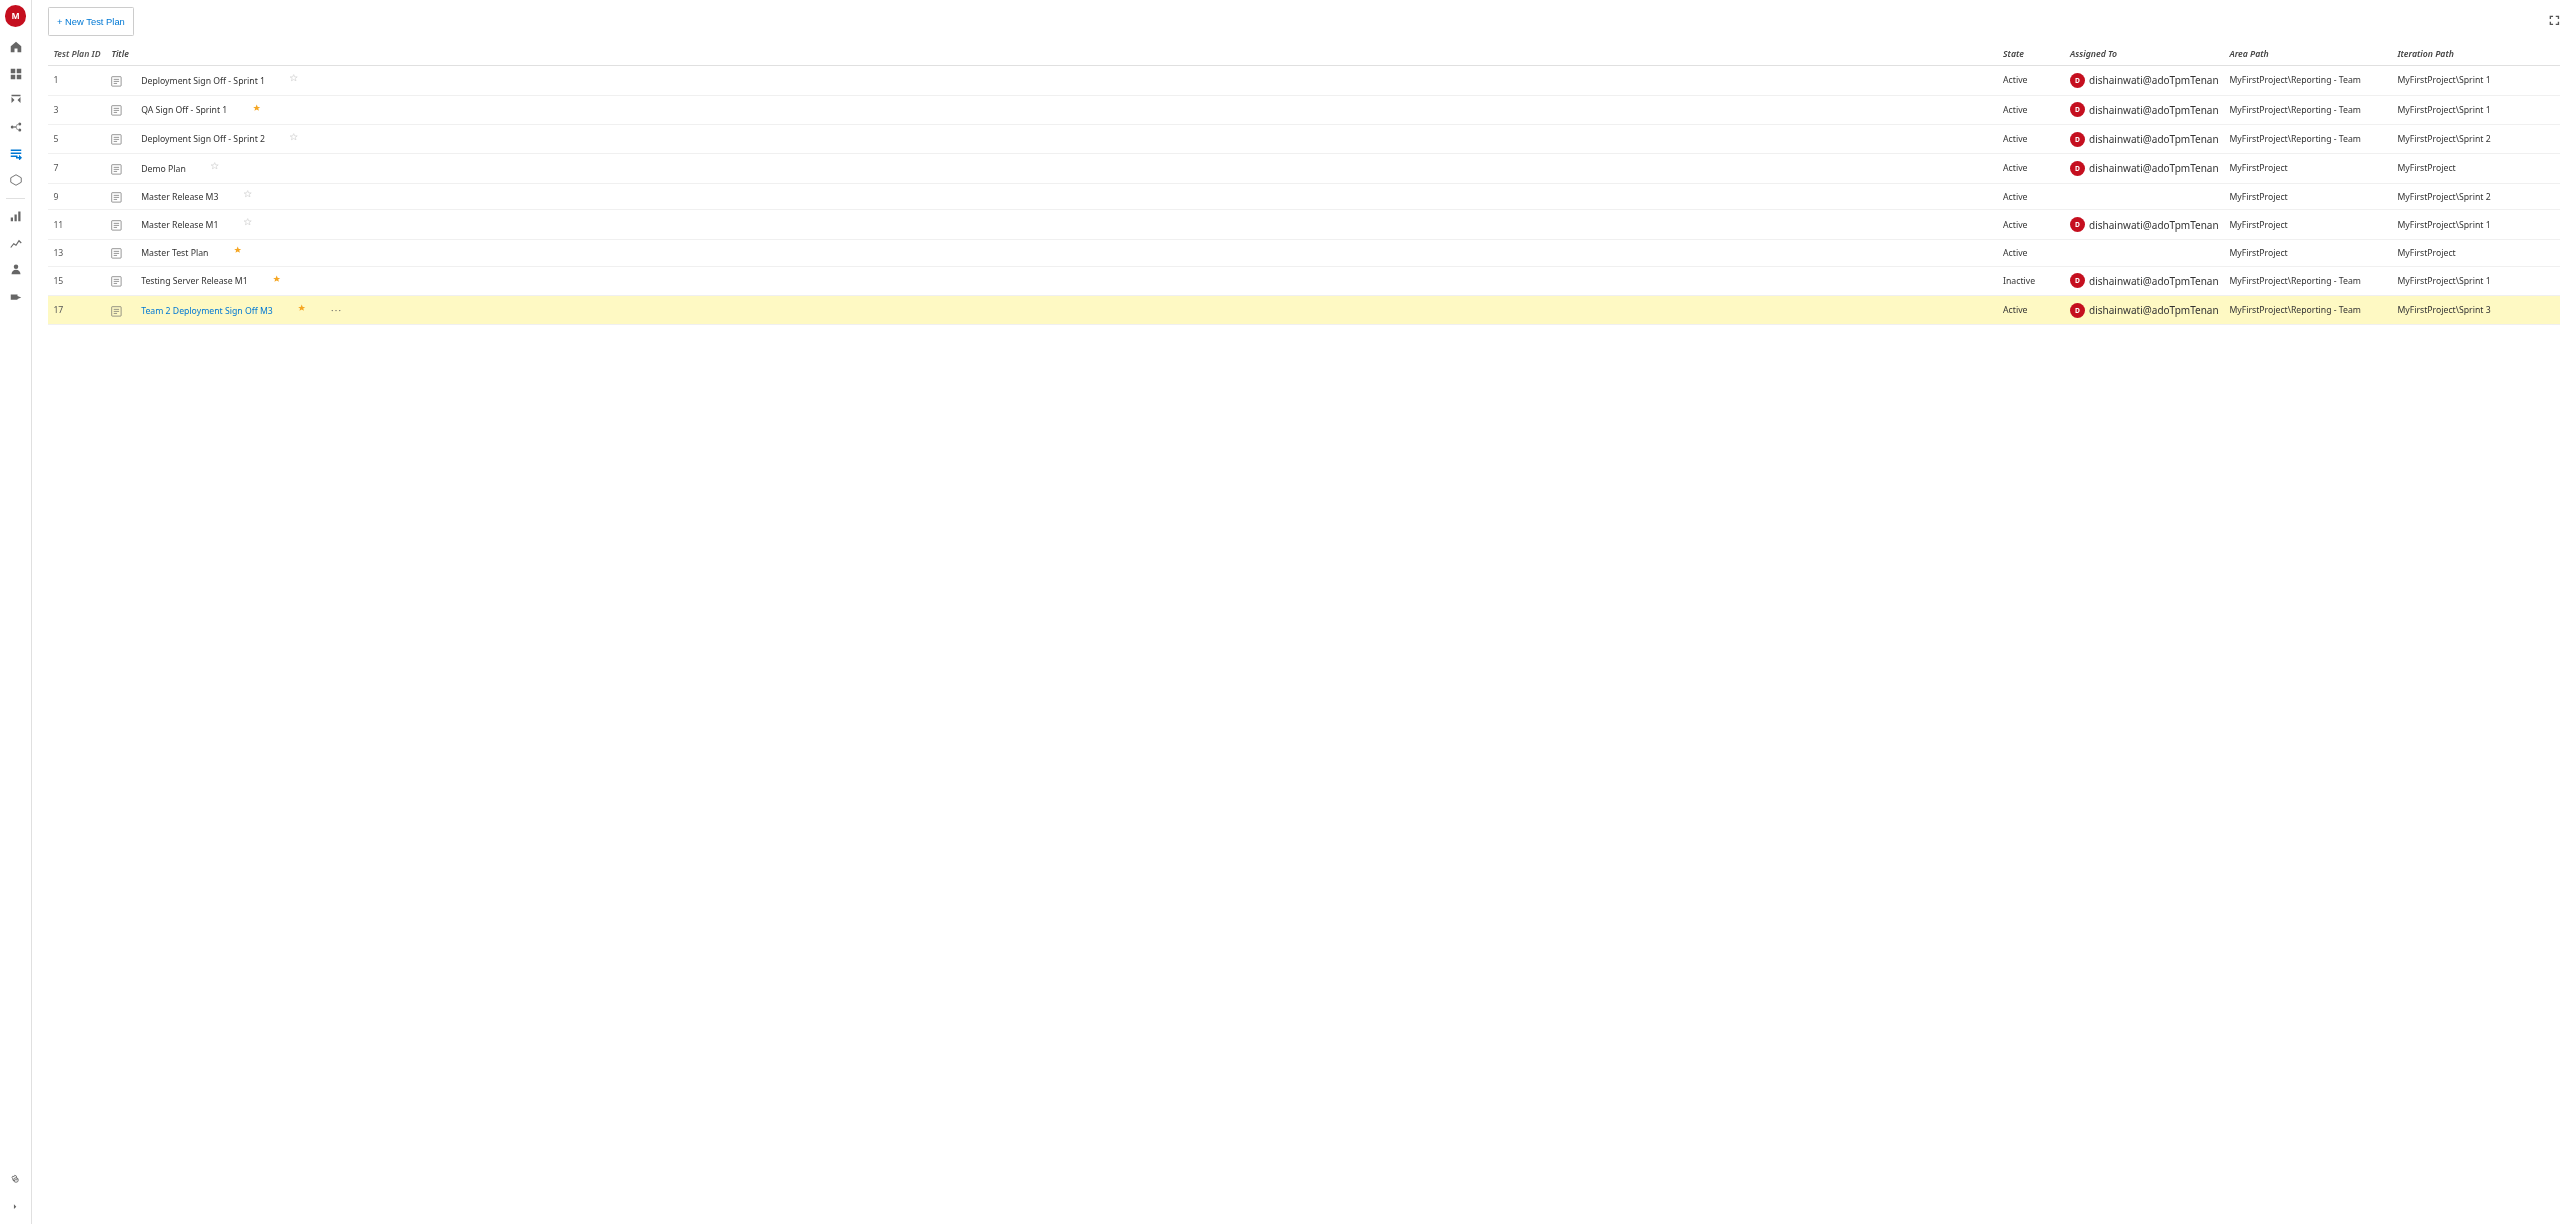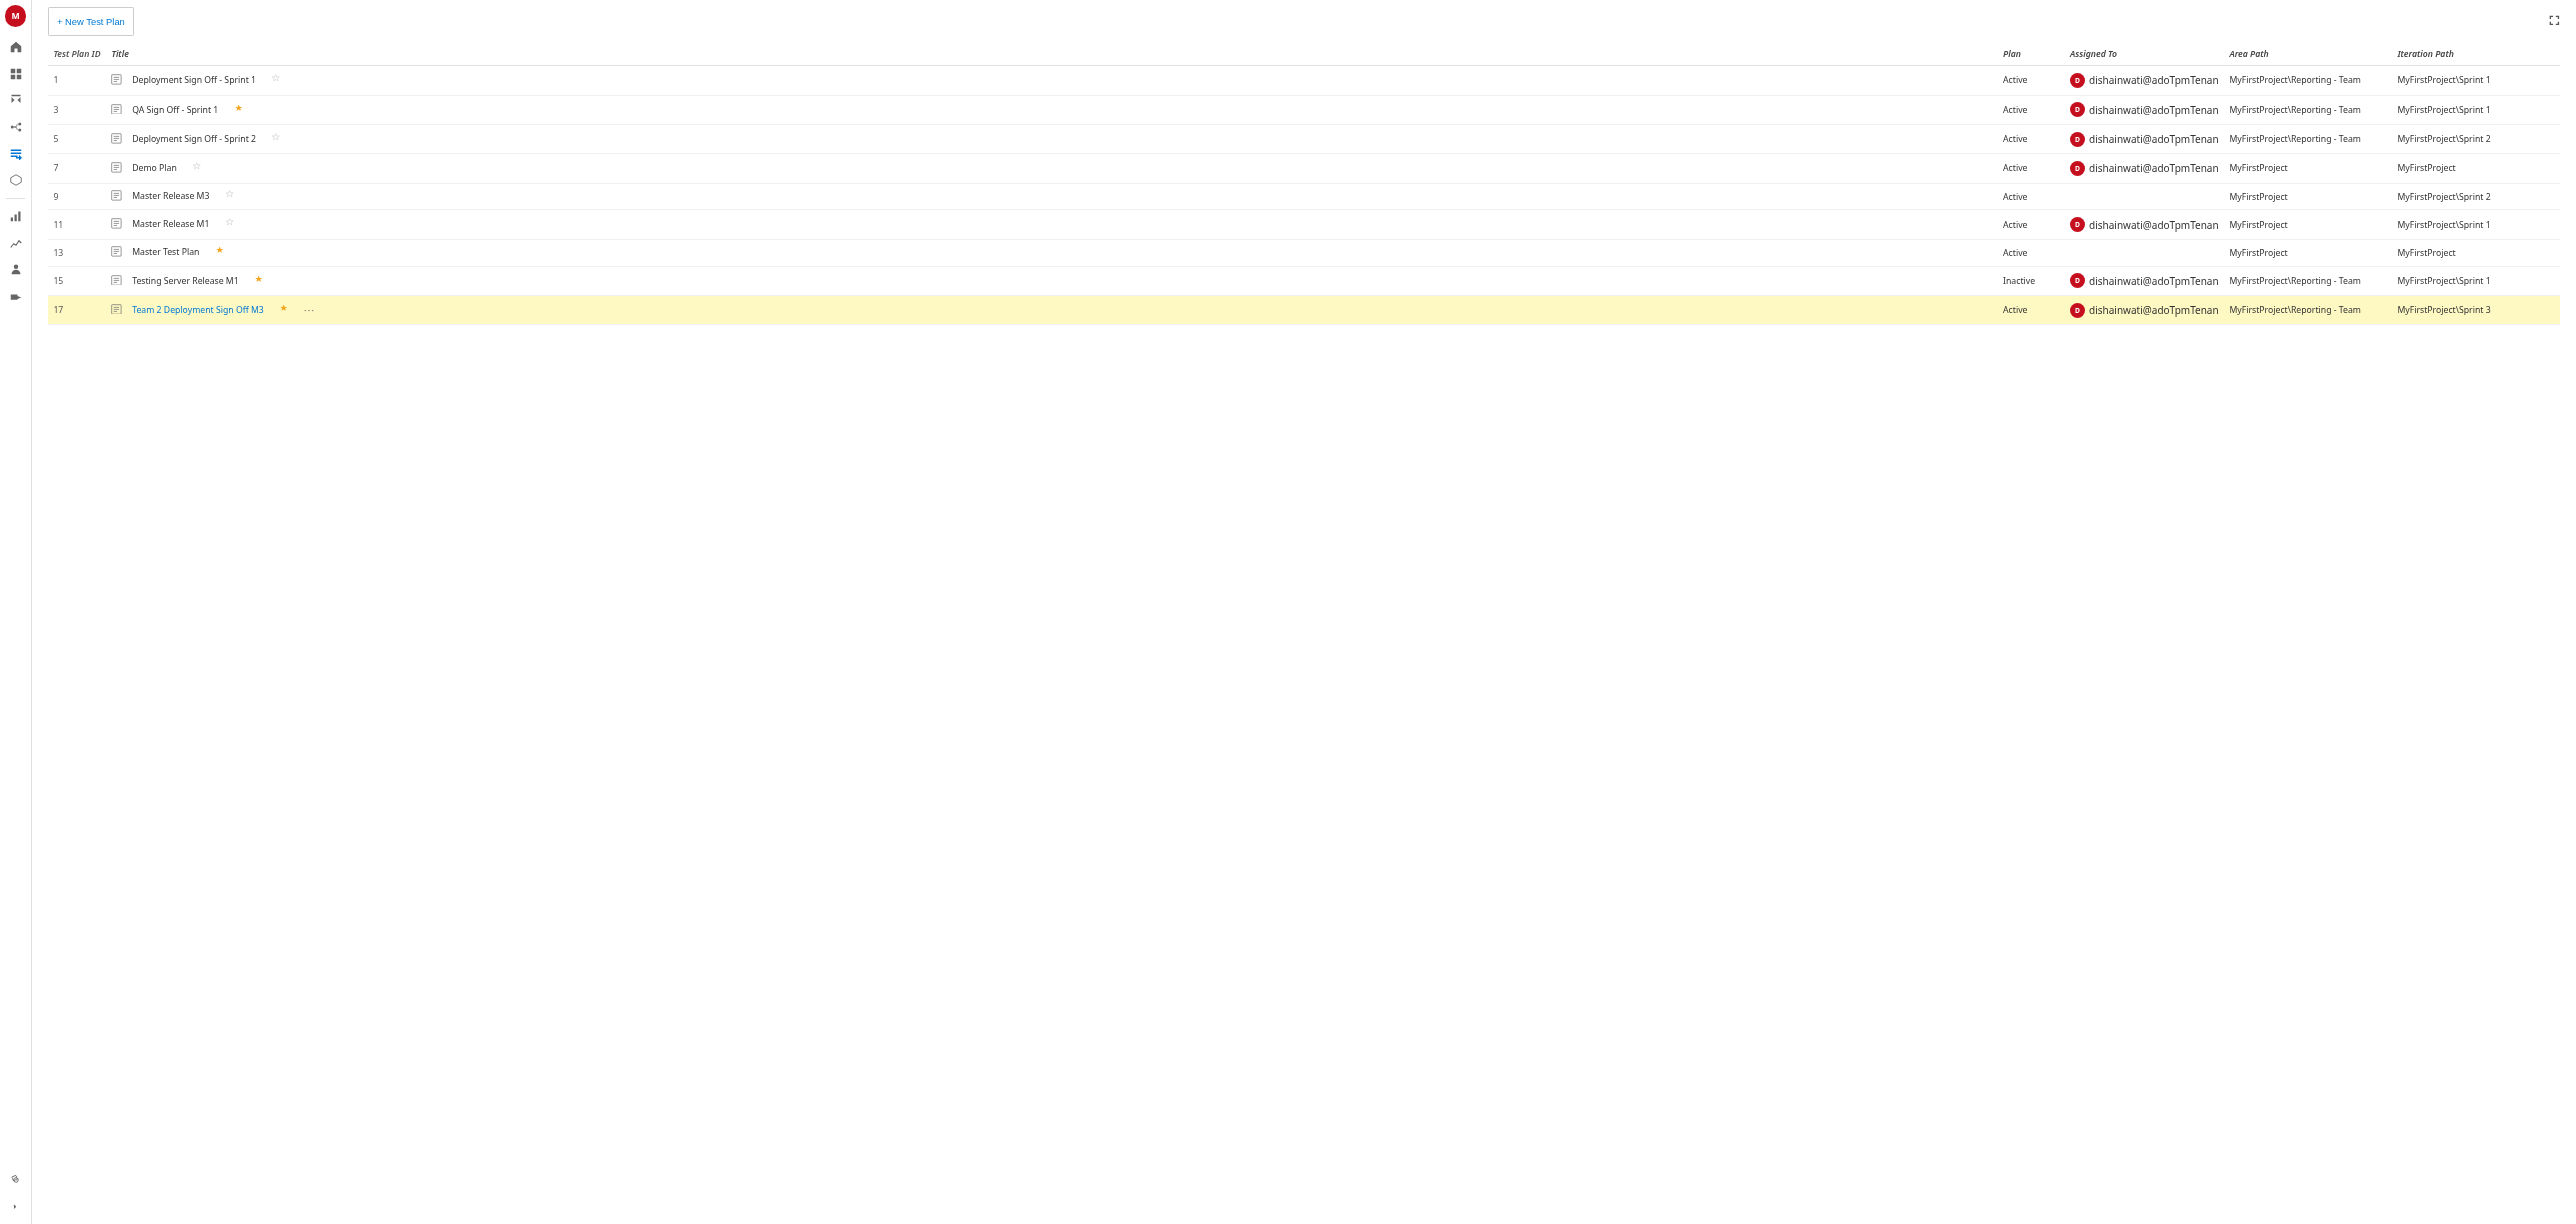--- a/index.html
+++ b/index.html
@@ -129,21 +129,21 @@
       vertical-align: middle;
     }
     .td-id { width: 54px; color: #555; }
     .td-title { max-width: 336px; }
     .td-state { width: 67px; }
     .td-assigned { width: 148px; }
     .td-area { width: 168px; }
     .td-iteration { width: 168px; }
 
     .title-cell {
-      display: flex; align-items: flex-start; gap: 10px;
+      display: flex; align-items: flex-end; gap: 19px;
     }
     .test-plan-icon {
       width: 10.8px; height: 10.8px;
       display: inline-flex; align-items: center; justify-content: center;
       flex-shrink: 0;
     }
     .title-link { color: #0078d4; text-decoration: none; }
     .title-text { color: #333; }
 
     .assigned-cell { display: flex; align-items: center; gap: 4px; }
@@ -263,21 +263,21 @@
       </span>
     </div>
   </div>
 
   <div class="table-container">
     <table>
       <thead>
         <tr>
           <th class="td-id">Test Plan ID</th>
           <th class="td-title">Title</th>
-          <th class="td-state">Plan</th>
+          <th class="td-state">State</th>
           <th class="td-assigned">Assigned To</th>
           <th class="td-area">Area Path</th>
           <th class="td-iteration">Iteration Path</th>
         </tr>
       </thead>
       <tbody id="table-body">
       <tr>
             <td class="td-id">1</td>
             <td class="td-title">
               <div class="title-cell">

